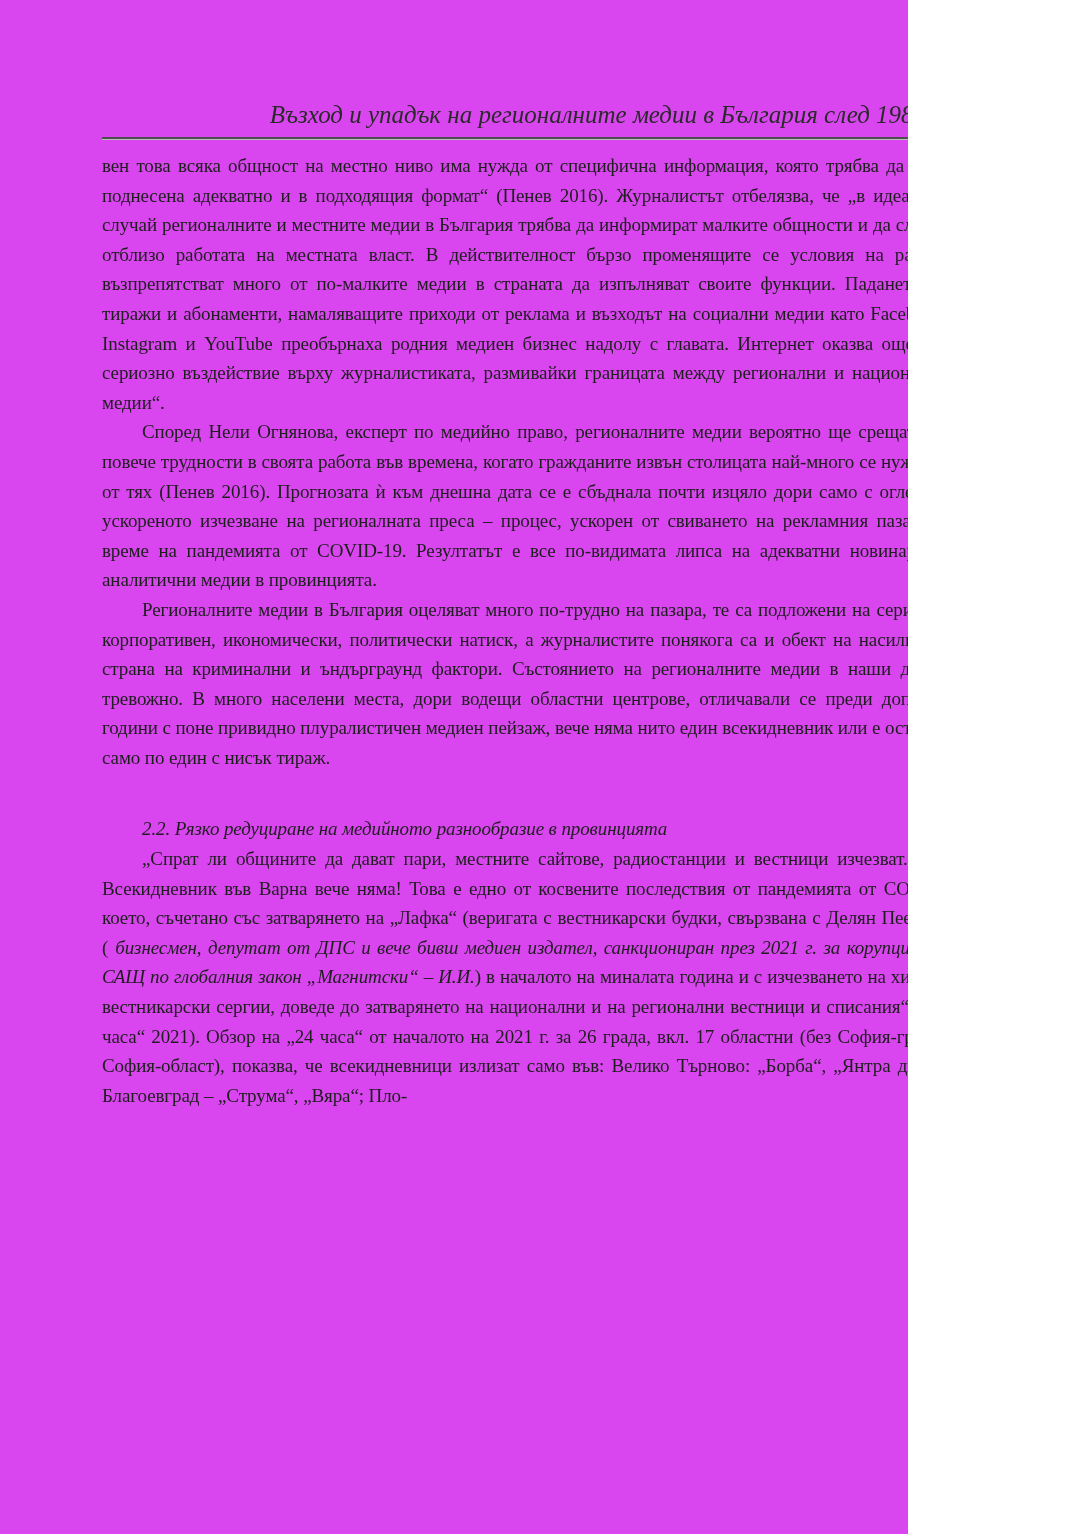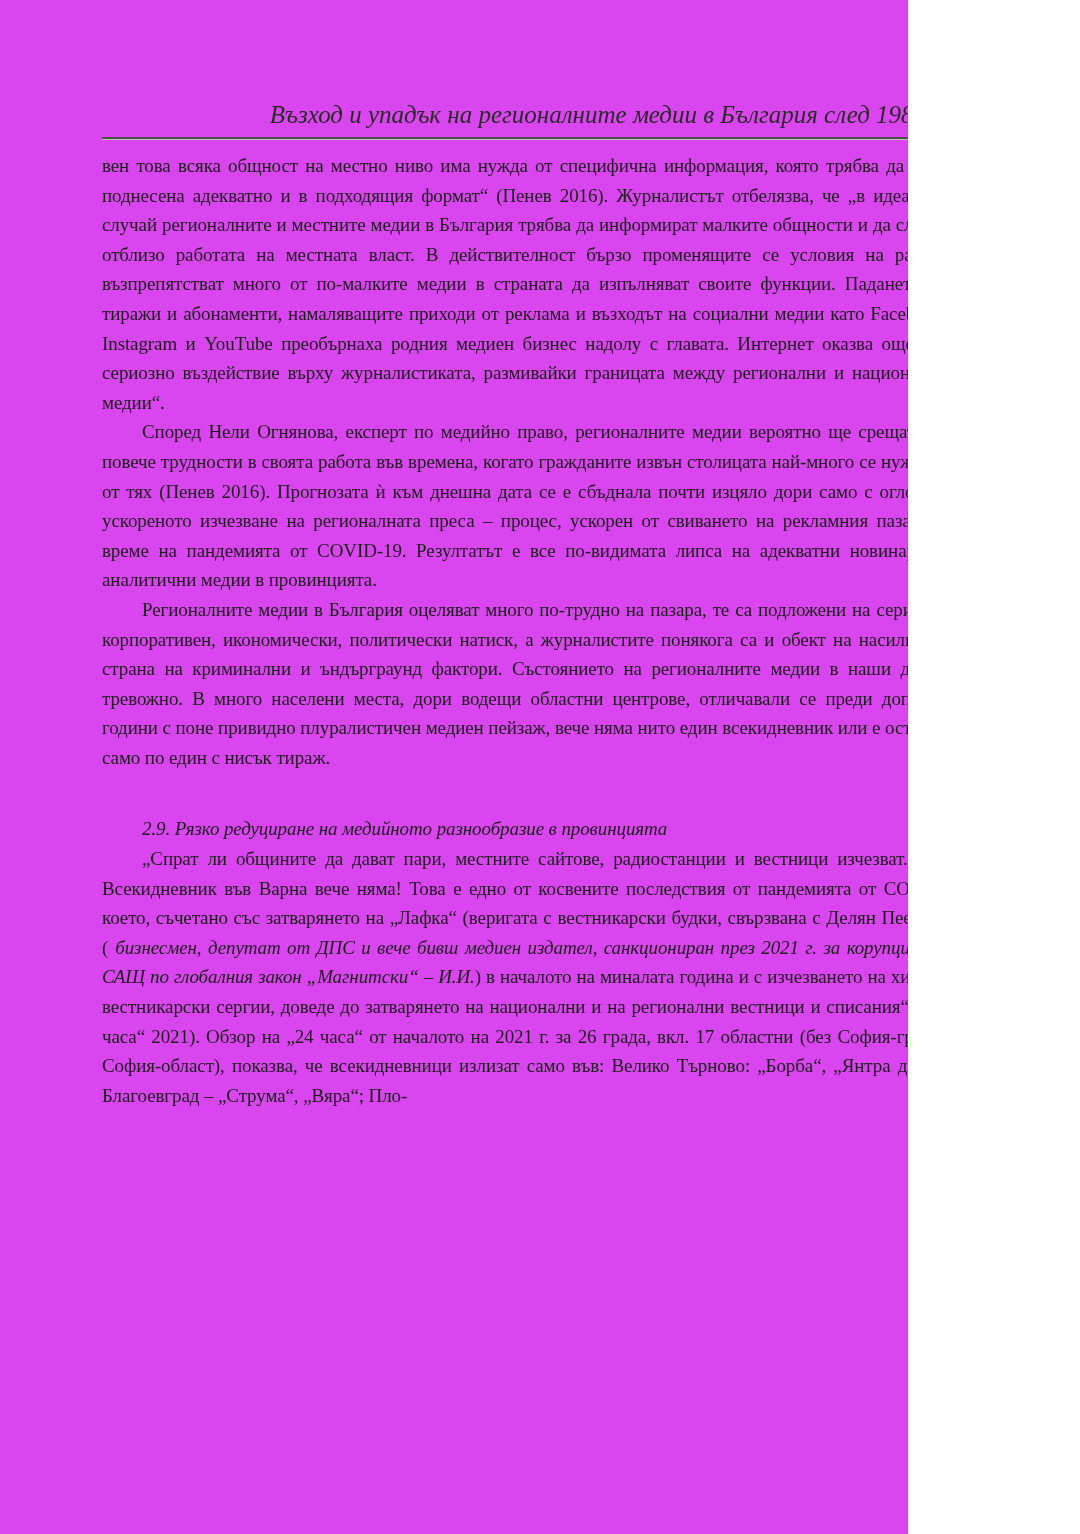--- a/index.html
+++ b/index.html
@@ -85,21 +85,21 @@
 
   <header class="running-head">
     <div class="header-title">Възход и упадък на регионалните медии в България след 1989 г.</div>
     <div class="header-rule"></div>
   </header>
 
   <main class="text-body">
       <p class="para"><span>вен това всяка общност на местно ниво има нужда от специфична информация, която трябва да бъде поднесена адекватно и в подходящия формат“ (Пенев 2016). Журналистът отбелязва, че „в идеалния случай регионалните и местните медии в България трябва да информират малките общности и да следят отблизо работата на местната власт. В действителност бързо променящите се условия на работа възпрепятстват много от по-малките медии в страната да изпълняват своите функции. Падането на тиражи и абонаменти, намаляващите приходи от реклама и възходът на социални медии като Facebook, Instagram и YouTube преобърнаха родния медиен бизнес надолу с главата. Интернет оказва още по-сериозно въздействие върху журналистиката, размивайки границата между регионални и национални медии“.</span></p>
       <p class="para indent"><span>Според Нели Огнянова, експерт по медийно право, регионалните медии вероятно ще срещат все повече трудности в своята работа във времена, когато гражданите извън столицата най-много се нуждаят от тях (Пенев 2016). Прогнозата ѝ към днешна дата се е сбъднала почти изцяло дори само с оглед на ускореното изчезване на регионалната преса – процес, ускорен от свиването на рекламния пазар по време на пандемията от COVID-19. Резултатът е все по-видимата липса на адекватни новинарско-аналитични медии в провинцията.</span></p>
       <p class="para indent"><span>Регионалните медии в България оцеляват много по-трудно на пазара, те са подложени на сериозен корпоративен, икономически, политически натиск, а журналистите понякога са и обект на насилие от страна на криминални и ъндърграунд фактори. Състоянието на регионалните медии в наши дни е тревожно. В много населени места, дори водещи областни центрове, отличавали се преди допреди години с поне привидно плуралистичен медиен пейзаж, вече няма нито един всекидневник или е останал само по един с нисък тираж.</span></p>
-      <p class="para indent heading"><span>2.9. Рязко редуциране на медийното разнообразие в провинцията</span></p>
+      <p class="para indent heading"><span>2.2. Рязко редуциране на медийното разнообразие в провинцията</span></p>
       <p class="para indent"><span>„Спрат ли общините да дават пари, местните сайтове, радиостанции и вестници изчезват. (…) Всекидневник във Варна вече няма! Това е едно от косвените последствия от пандемията от COVID, което, съчетано със затварянето на „Лафка“ (веригата с вестникарски будки, свързвана с Делян Пеевски (</span><span class="it">бизнесмен, депутат от ДПС и вече бивш медиен издател, санкциониран през 2021 г. за корупция от САЩ по глобалния закон „Магнитски“ – И.И.</span><span>) в началото на миналата година и с изчезването на хиляди вестникарски сергии, доведе до затварянето на национални и на регионални вестници и списания“ („24 часа“ 2021). Обзор на „24 часа“ от началото на 2021 г. за 26 града, вкл. 17 областни (без София-град и София-област), показва, че всекидневници излизат само във: Велико Търново: „Борба“, „Янтра днес“; Благоевград – „Струма“, „Вяра“; Пло-</span></p>
     </main>
 
   <footer>
     <div class="page-number">35</div>
   </footer>
 
 </div>
 
 </body></html>

